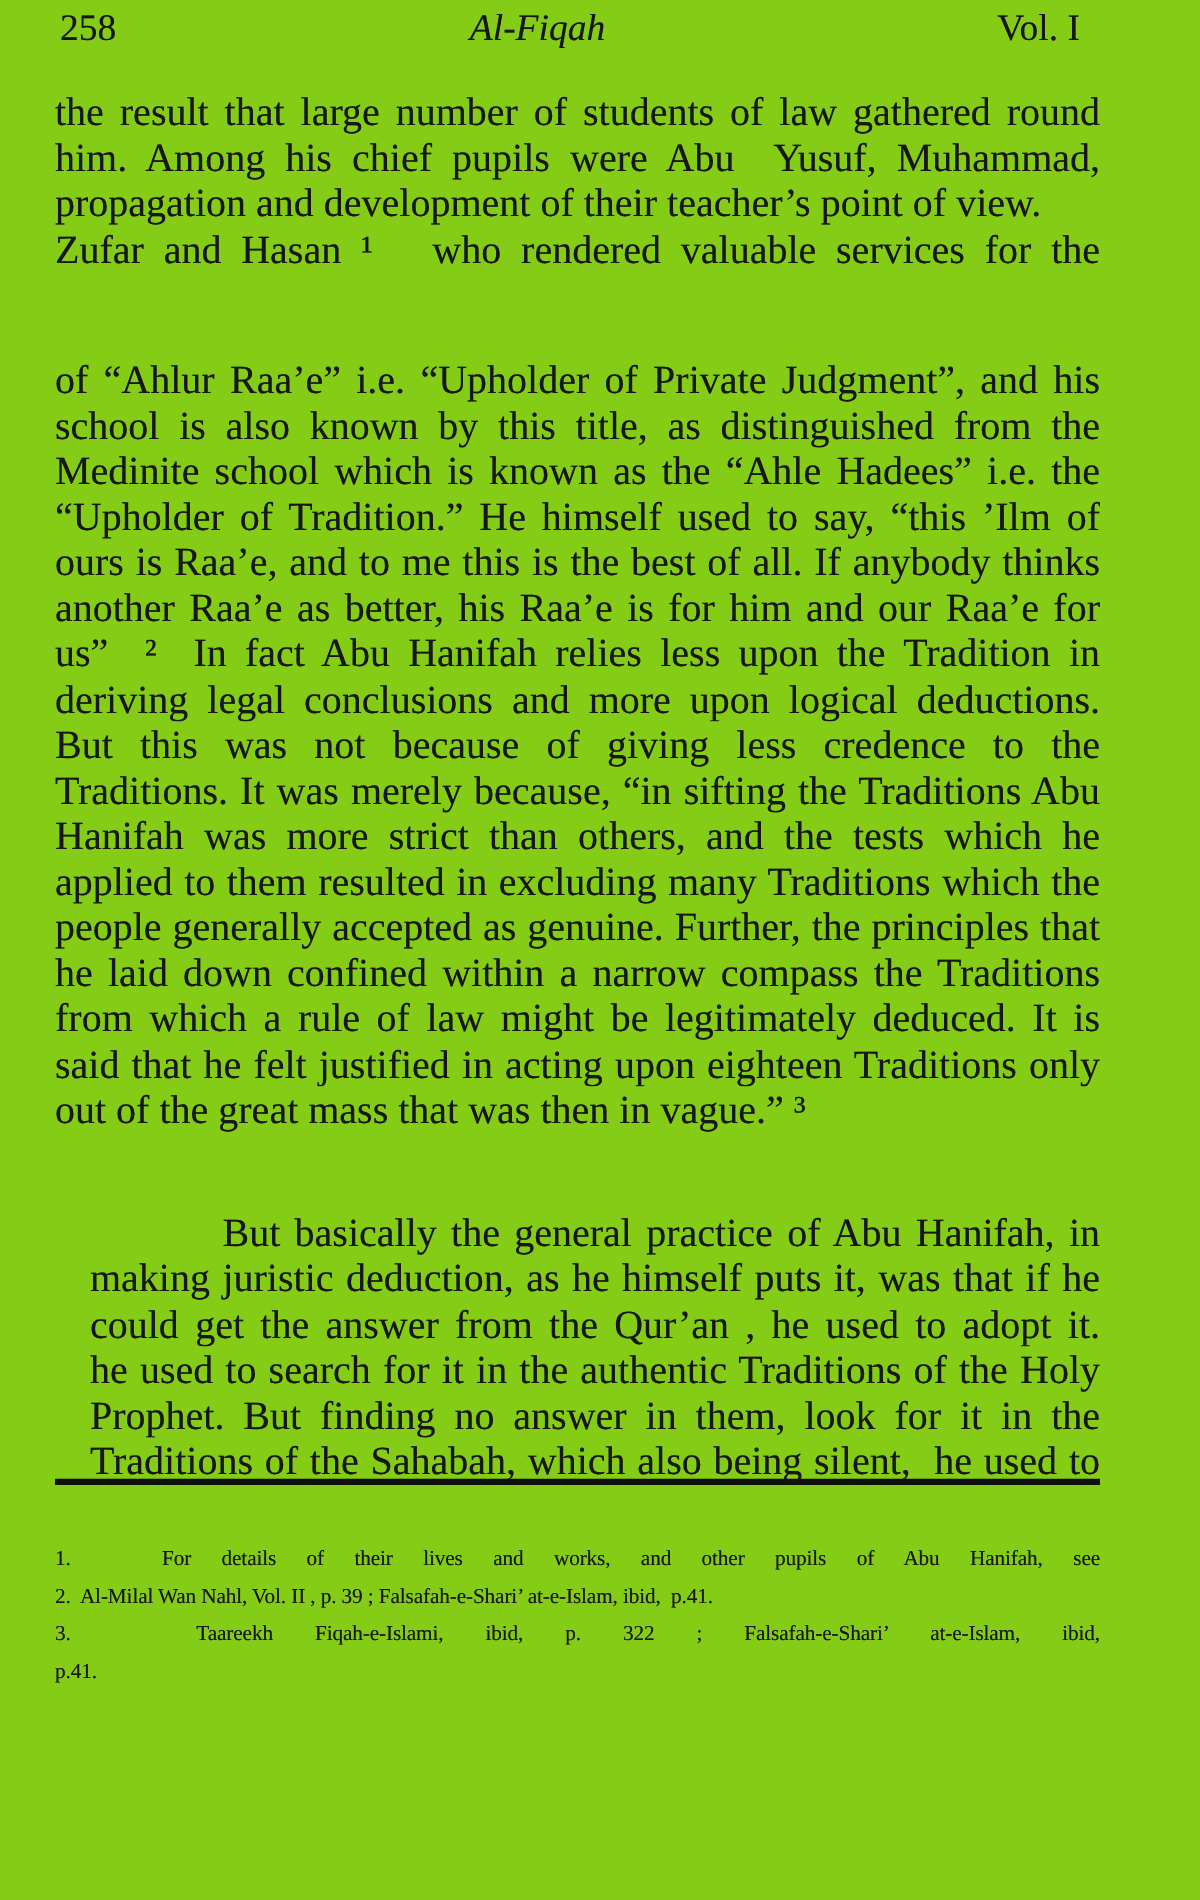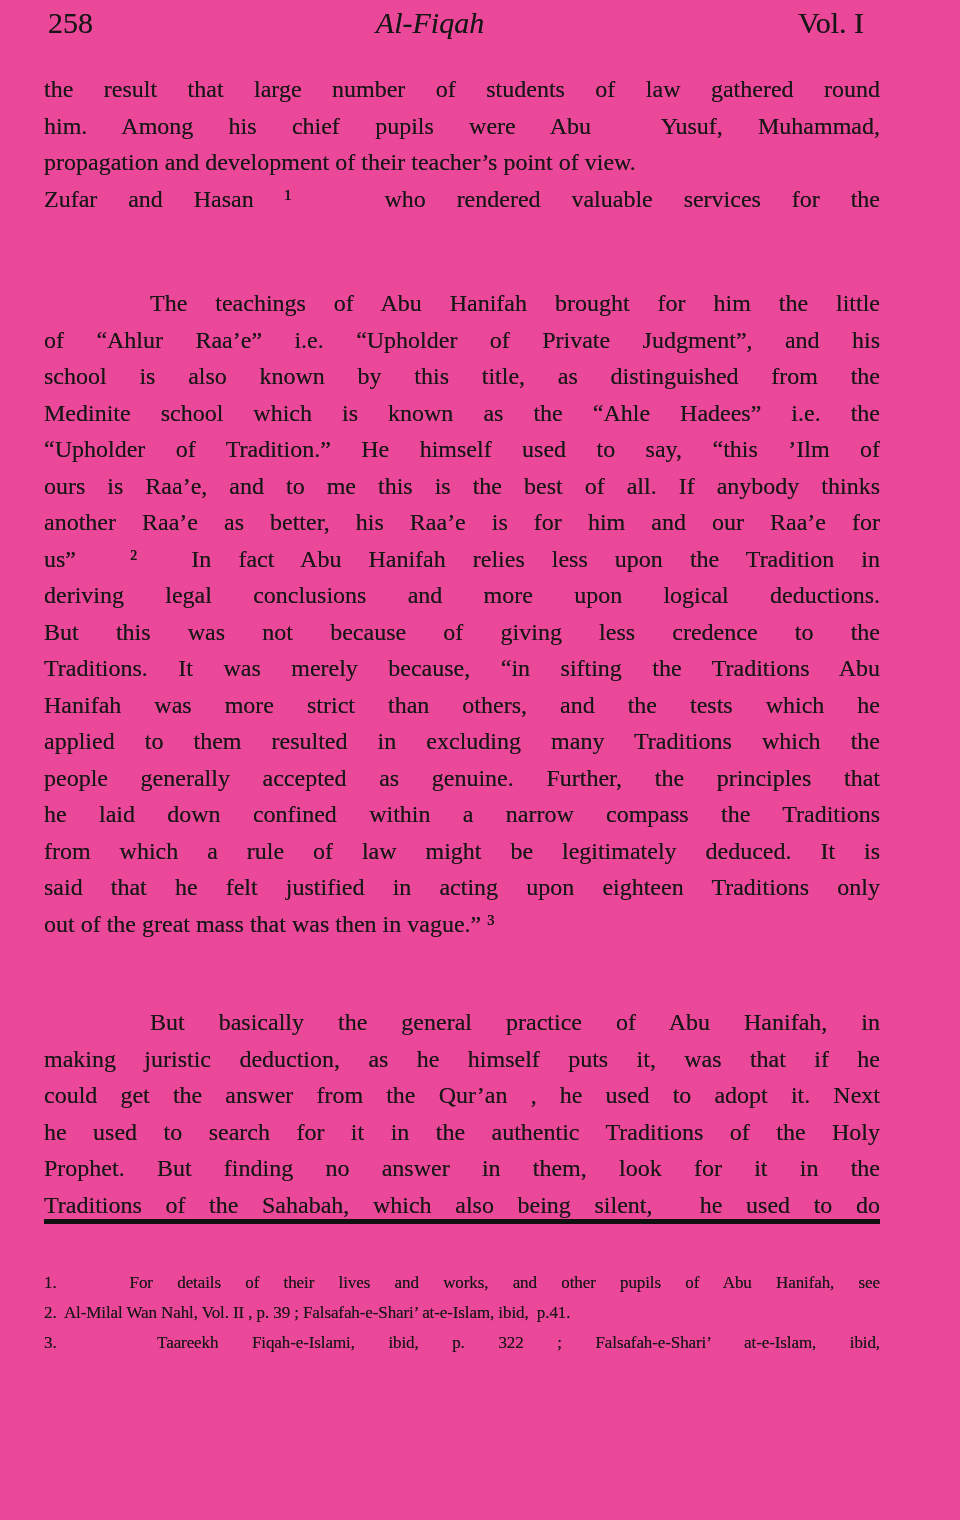--- a/index.html
+++ b/index.html
@@ -1,41 +1,41 @@
 <!DOCTYPE html>
 <html><head>
 <meta charset="utf-8">
 <style>
   html, body { margin: 0; padding: 0; background: #ffffff; }
   .page {
     position: relative;
     width: 960px;
     height: 1520px;
     box-sizing: border-box;
-    background: #ec4899;
+    background: #84cc16;
     color: #171717;
     font-family: "Liberation Serif", "DejaVu Serif", serif;
     padding: 6px 80px 0 44px;
     overflow: hidden;
     text-shadow: 0 0 0.5px rgba(10,10,10,0.55);
   }
   .header {
     position: relative;
     height: 34px;
     font-size: 30px;
     line-height: 34px;
   }
   .page-number { position: absolute; left: 4px; top: 0; }
   .book-title  { position: absolute; left: 0; right: 16px; top: 0; text-align: center; font-style: italic; transform: translateX(-24px); }
   .volume-label{ position: absolute; right: 16px; top: 0; }
 
-  .body-text { font-size: 24px; }
+  .body-text { font-size: 32px; }
   .paragraph.p0 { margin-top: 31px; }
   .paragraph.p1 { margin-top: 68px; }
-  .paragraph.p2 { margin-top: 62px; }
+  .paragraph.p2 { margin-top: 62px; margin-left: 28px; }
 
   .line {
     height: 36.5px;
     line-height: 36.5px;
     overflow: hidden;
     text-align: justify;
     text-align-last: justify;
   }
   .line.noj {
     text-align: left;
@@ -66,21 +66,20 @@
   </div>
 
   <div class="body-text">
       <div class="paragraph p0">
         <div class="line">the result that large number of students of law gathered round</div>
         <div class="line">him. Among his chief pupils were Abu&nbsp; Yusuf, Muhammad,</div>
         <div class="line noj">propagation and development of their teacher’s point of view.</div>
         <div class="line">Zufar and Hasan ¹&nbsp;&nbsp; who rendered valuable services for the</div>
       </div>
       <div class="paragraph p1">
-        <div class="line indent">The teachings of Abu Hanifah brought for him the little</div>
         <div class="line">of “Ahlur Raa’e” i.e. “Upholder of Private Judgment”, and his</div>
         <div class="line">school is also known by this title, as distinguished from the</div>
         <div class="line">Medinite school which is known as the “Ahle Hadees” i.e. the</div>
         <div class="line">“Upholder of Tradition.” He himself used to say, “this ’Ilm of</div>
         <div class="line">ours is Raa’e, and to me this is the best of all. If anybody thinks</div>
         <div class="line">another Raa’e as better, his Raa’e is for him and our Raa’e for</div>
         <div class="line">us” &nbsp;²&nbsp;&nbsp;In fact Abu Hanifah relies less upon the Tradition in</div>
         <div class="line">deriving legal conclusions and more upon logical deductions.</div>
         <div class="line">But this was not because of giving less credence to the</div>
         <div class="line">Traditions. It was merely because, “in sifting the Traditions Abu</div>
@@ -106,15 +105,16 @@
 
   <div class="footnotes">
       <div class="paragraph">
         <div class="line">1.&nbsp;&nbsp; For details of their lives and works, and other pupils of Abu Hanifah, see</div>
       </div>
       <div class="paragraph">
         <div class="line noj">2.&nbsp; Al-Milal Wan Nahl, Vol. II , p. 39 ; Falsafah-e-Shari’ at-e-Islam, ibid,&nbsp; p.41.</div>
       </div>
       <div class="paragraph">
         <div class="line">3.&nbsp;&nbsp; Taareekh Fiqah-e-Islami, ibid, p. 322 ; Falsafah-e-Shari’ at-e-Islam, ibid,</div>
+        <div class="line noj">p.41.</div>
       </div>
     </div>
 </div>
 
 </body></html>

